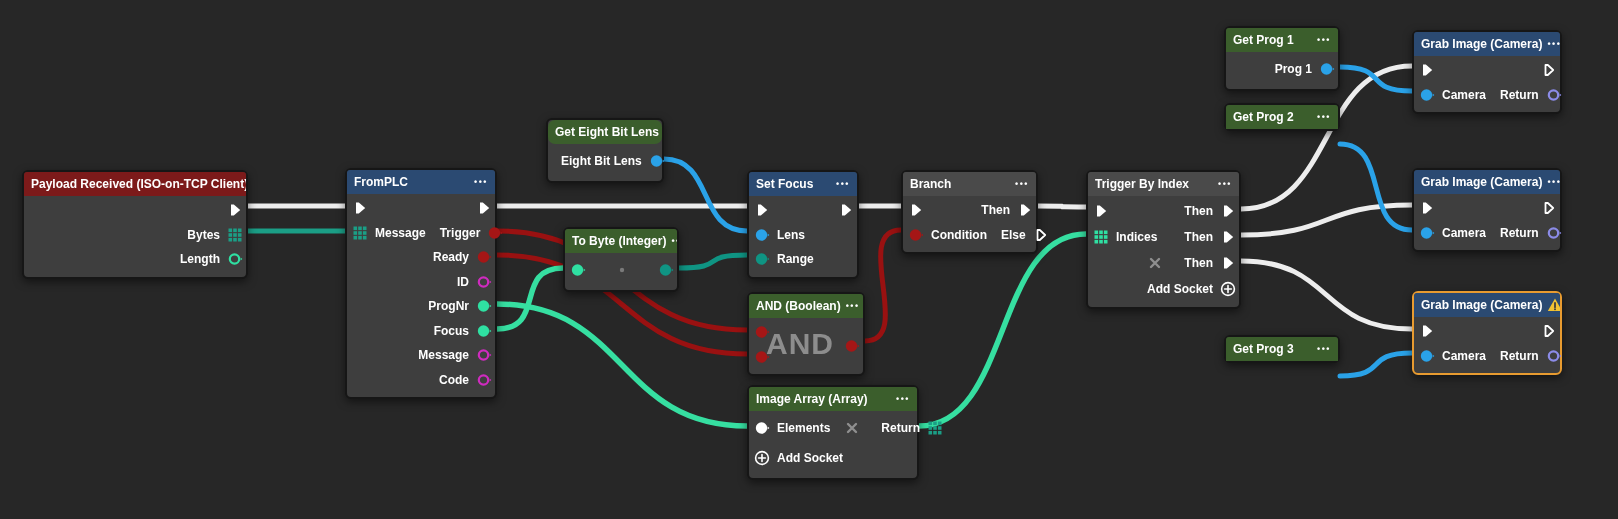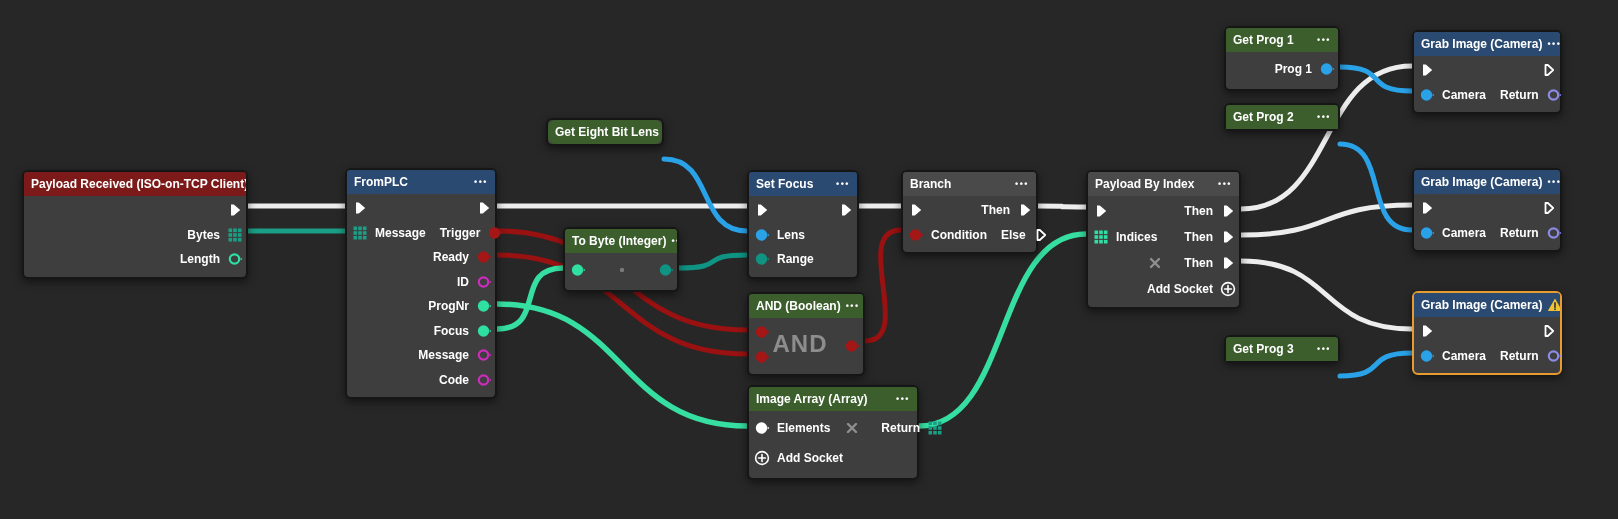--- a/index.html
+++ b/index.html
@@ -13,21 +13,21 @@
   .menu{margin-left:auto;font-size:9px;letter-spacing:1.5px;color:#fff;flex:none;cursor:pointer;}
   .body{position:relative;padding:2px 0 5px 0;}
   .row{display:flex;align-items:center;gap:7px;padding:0 6px;color:#fff;
        font-size:12px;font-weight:bold;white-space:nowrap;}
   .sp{flex:1;}
   .pi{display:flex;align-items:center;justify-content:center;width:16px;height:16px;flex:none;}
   .pi.r{margin-right:-3px;}
   .pi.l{margin-left:-1px;}
   .cx{margin-right:14px;}
   .bigtext{position:absolute;left:0;right:12px;top:24px;bottom:4px;display:flex;align-items:center;
-           justify-content:center;font-size:24px;font-weight:bold;color:#8d8d8d;letter-spacing:1px;}
+           justify-content:center;font-size:30px;font-weight:bold;color:#8d8d8d;letter-spacing:1px;}
   .midport{position:absolute;right:3px;}
 </style>
 </head>
 <body>
 
 <div id="canvas">
   <svg id="wires">
       <path d="M 248 206 C 301.35 206, 291.65 206, 345 206" stroke="#ededed" stroke-width="5" fill="none" stroke-linecap="round"></path>
       <path d="M 248 231 C 301.35 231, 291.65 231, 345 231" stroke="#1b9e86" stroke-width="5" fill="none" stroke-linecap="round"></path>
       <path d="M 497 206 C 627 206, 617 206, 747 206" stroke="#ededed" stroke-width="5" fill="none" stroke-linecap="round"></path>
@@ -192,20 +192,32 @@
               <path d="M13.6 6.6 L15.4 8 L13.6 9.4 Z" fill="#cf2bbf"></path>
             </svg>
           </span>
         </div>
       </div>
     </div>
     <div class="node" style="left: 546px; top: 118px; width: 118px;">
       <div class="hdr" style="background: rgb(59, 94, 44); border-radius: 7px;">
         <span>Get Eight Bit Lens</span>
       </div>
+      <div class="body">
+        <div class="row" style="height: 30px;">
+          <span class="sp"></span>
+          <span class="rl">Eight Bit Lens</span>
+          <span class="pi r">
+            <svg width="16" height="16" viewBox="0 0 16 16">
+              <circle cx="7.5" cy="8" r="5.7" fill="#2aa2e8"></circle>
+              <path d="M13.6 6.6 L15.4 8 L13.6 9.4 Z" fill="#2aa2e8"></path>
+            </svg>
+          </span>
+        </div>
+      </div>
     </div>
     <div class="node" style="left: 563px; top: 227px; width: 116px;">
       <div class="hdr" style="background: rgb(59, 94, 44);">
         <span>To Byte (Integer)</span>
         <span class="menu">•••</span>
       </div>
       <div class="body">
         <div class="row" style="height: 30px;">
           <span class="pi l">
             <svg width="16" height="16" viewBox="0 0 16 16">
@@ -383,21 +395,21 @@
               <path d="M8 4.6 L8 11.4 M4.6 8 L11.4 8" stroke="#ffffff" stroke-width="1.6" stroke-linecap="round"></path>
             </svg>
           </span>
           <span>Add Socket</span>
           <span class="sp"></span>
         </div>
       </div>
     </div>
     <div class="node" style="left: 1086px; top: 170px; width: 155px;">
       <div class="hdr" style="background: rgb(74, 74, 74);">
-        <span>Payload By Index</span>
+        <span>Trigger By Index</span>
         <span class="menu">•••</span>
       </div>
       <div class="body">
         <div class="row" style="height: 26px;">
           <span class="pi l">
             <svg width="16" height="16" viewBox="0 0 16 16">
               <path d="M4 2.5 L6.8 2.5 L13.2 8 L6.8 13.5 L4 13.5 Z" fill="#ffffff" stroke-linejoin="round"></path>
             </svg>
           </span>
           <span class="sp"></span>

